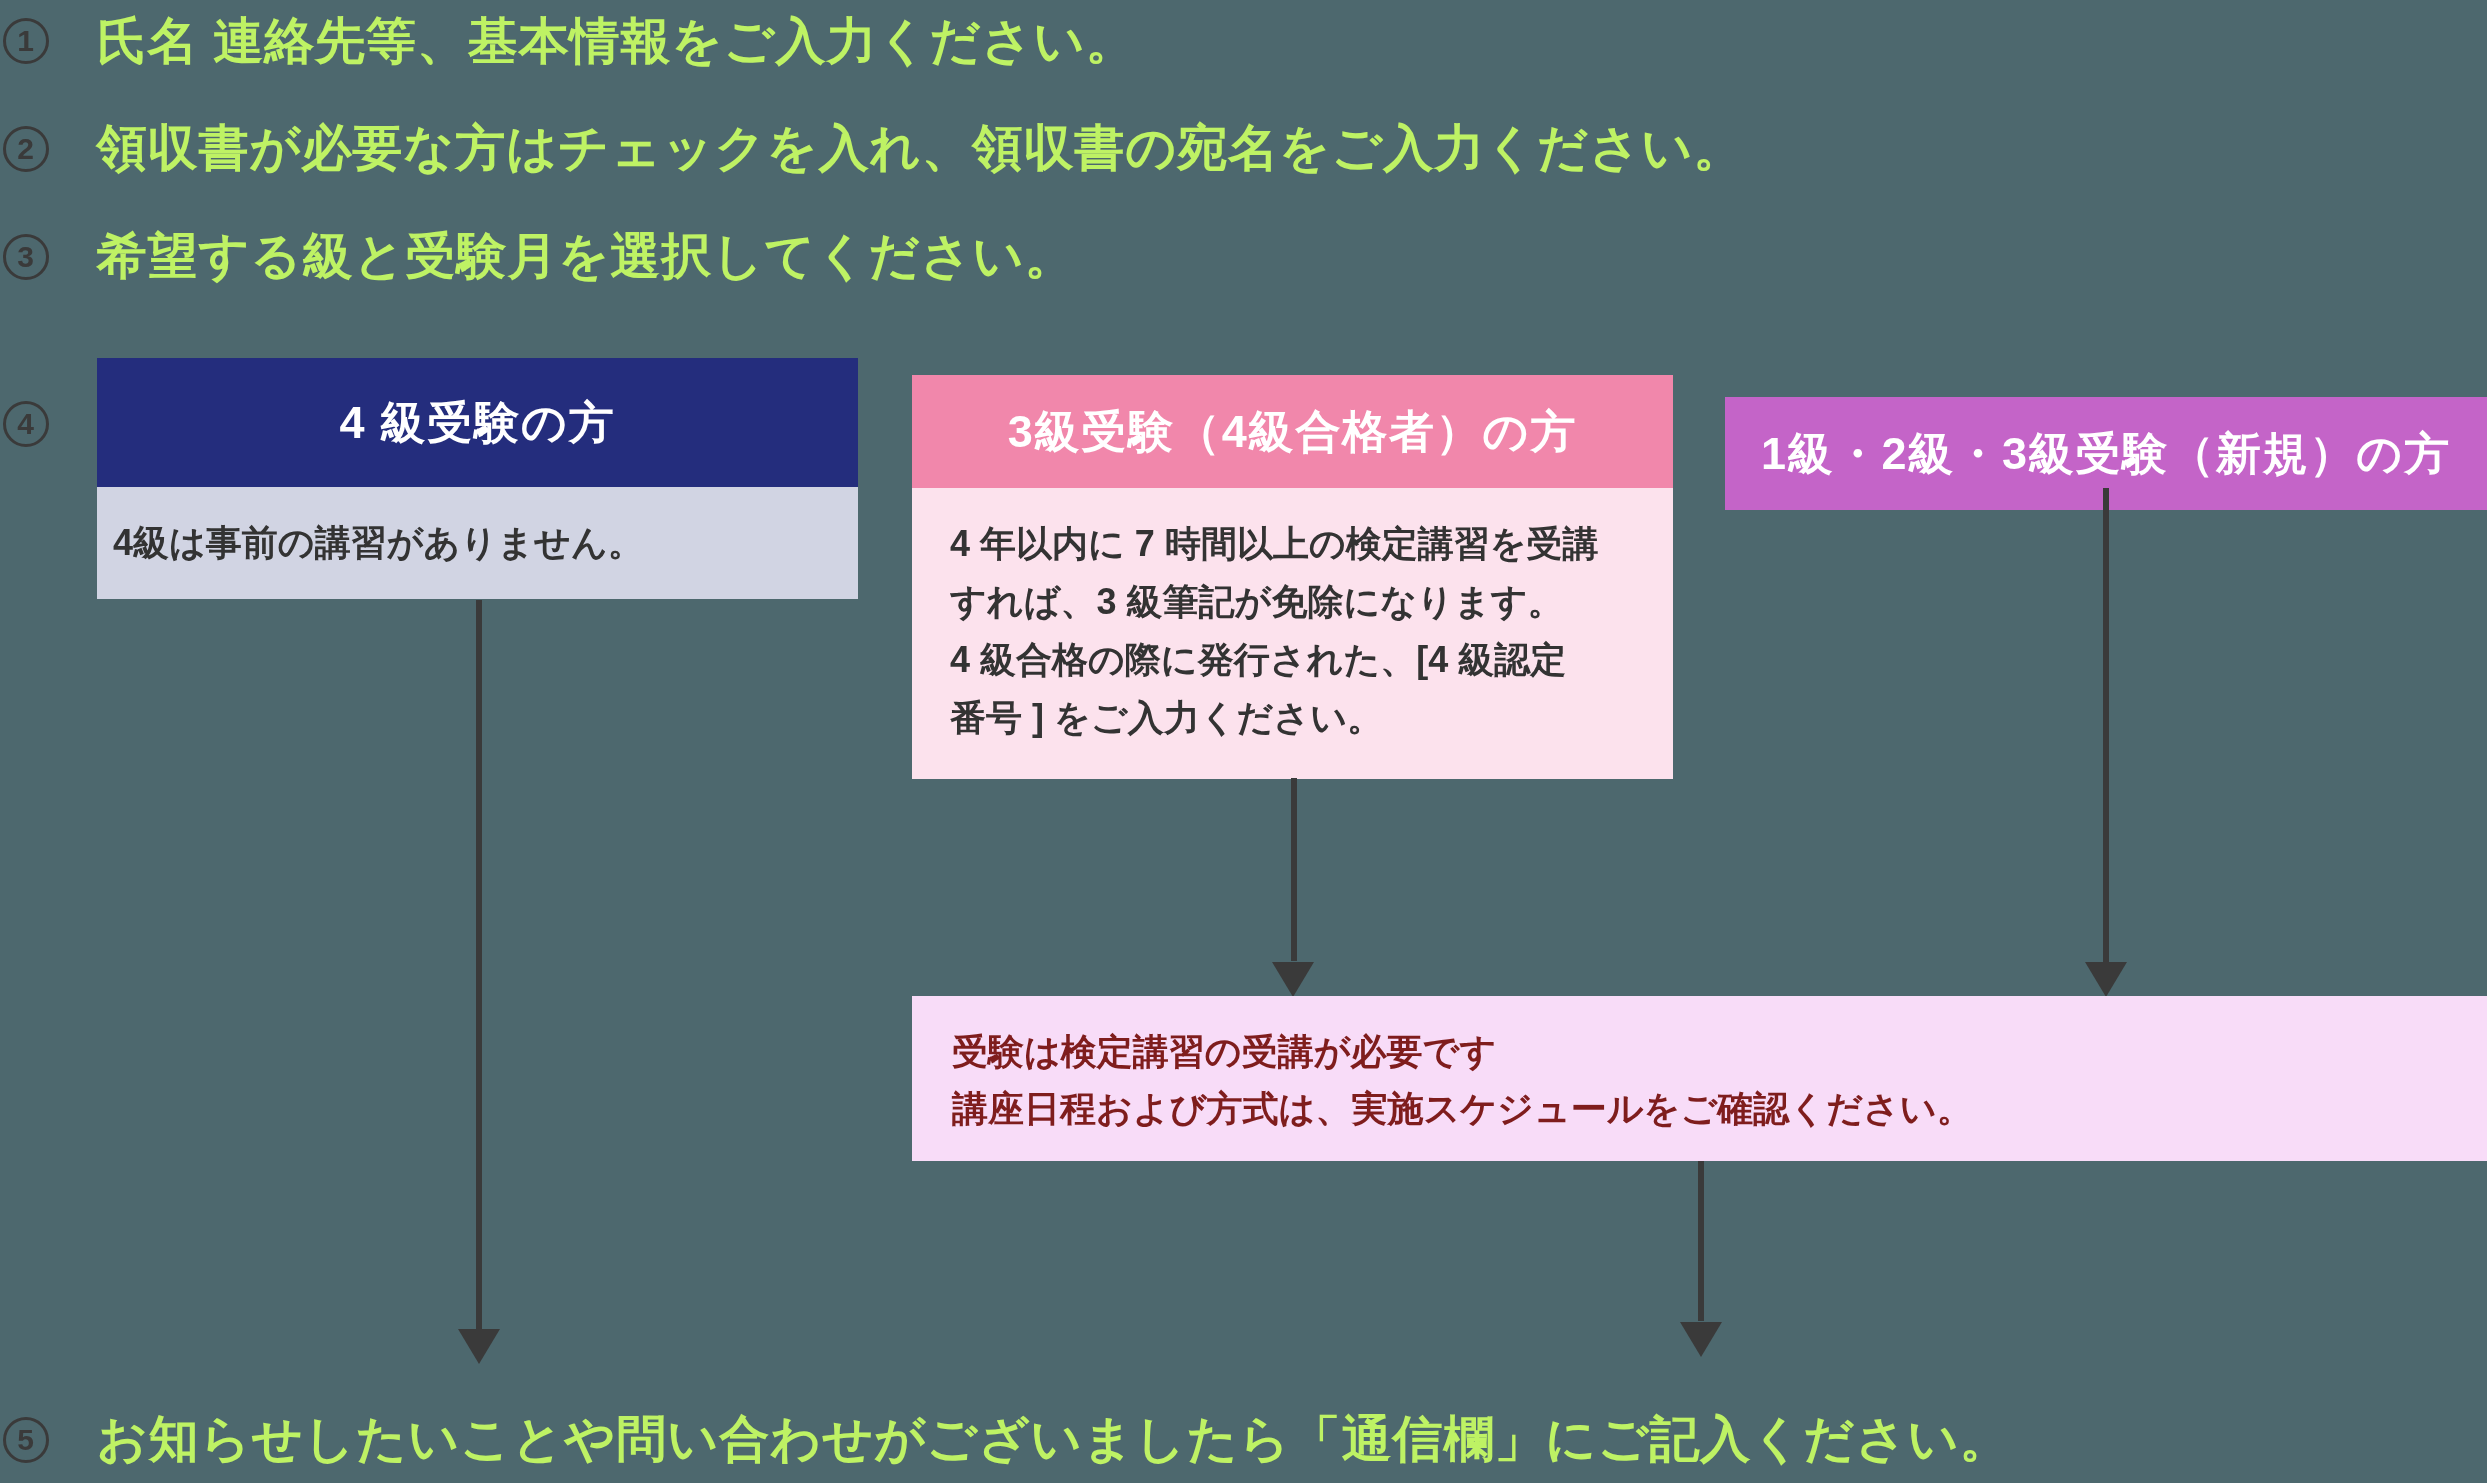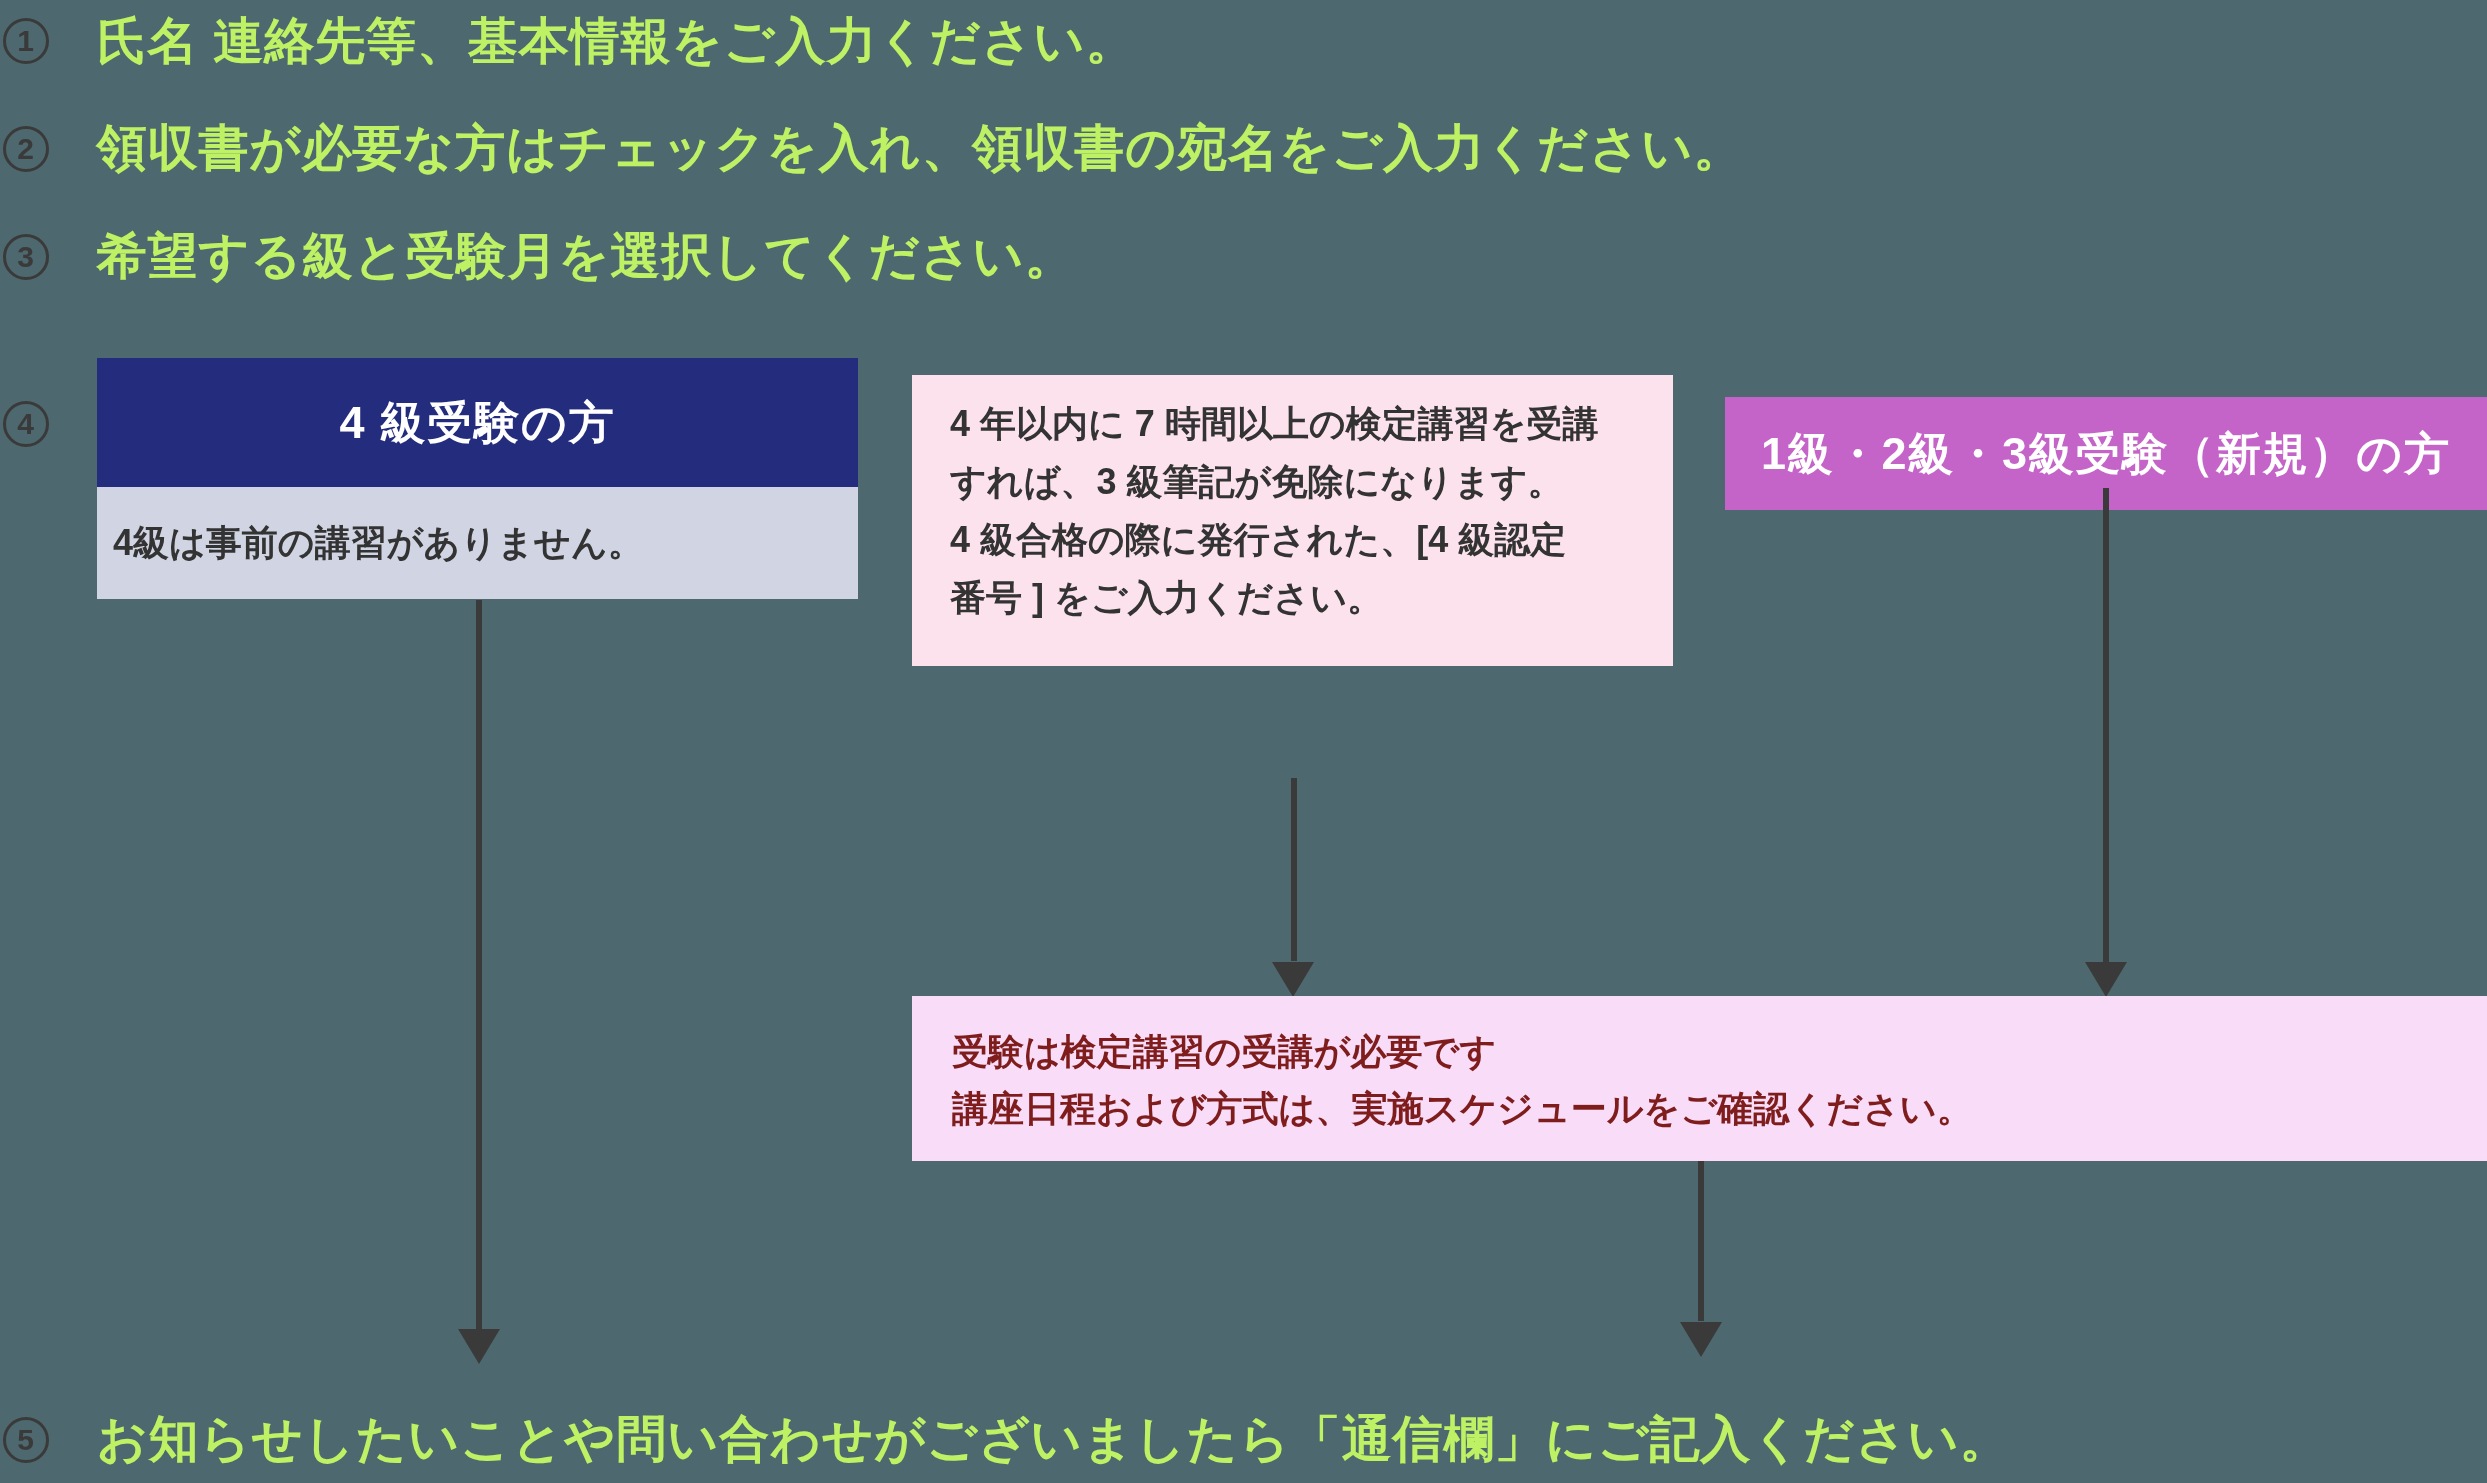--- a/index.html
+++ b/index.html
@@ -65,21 +65,22 @@
   </div>
 
   <div class="flow-box" style="left:97px;top:358px;width:761px;">
     <div class="box-header" style="height: 129px; background-color: rgb(36, 45, 125);">4 級受験の方</div>
     <div class="box-body" style="height: 112px; display: flex; align-items: center; padding-left: 16px; background-color: rgb(209, 212, 227);">
       <div class="body-line">4級は事前の講習がありません。</div>
     </div>
   </div>
 
   <div class="flow-box" style="left:912px;top:375px;width:761px;">
-    <div class="box-body" style="height: 291px; padding: 20px 0px 0px 38px; line-height: 58px; background-color: rgb(252, 226, 237);">
+    <div class="box-header" style="height: 113px; background-color: rgb(241, 135, 171);">3級受験（4級合格者）の方</div>
+    <div class="box-body" style="height: 291px; padding: 27px 0px 0px 38px; line-height: 58px; background-color: rgb(252, 226, 237);">
       <div class="body-line">4 年以内に 7 時間以上の検定講習を受講</div>
       <div class="body-line">すれば、3 級筆記が免除になります。</div>
       <div class="body-line">4 級合格の際に発行された、[4 級認定</div>
       <div class="body-line">番号 ] をご入力ください。</div>
     </div>
   </div>
 
   <div class="flow-box" style="left:1725px;top:397px;width:762px;">
     <div class="box-header" style="height: 113px; background-color: rgb(196, 100, 200);">1級・2級・3級受験（新規）の方</div>
   </div>

